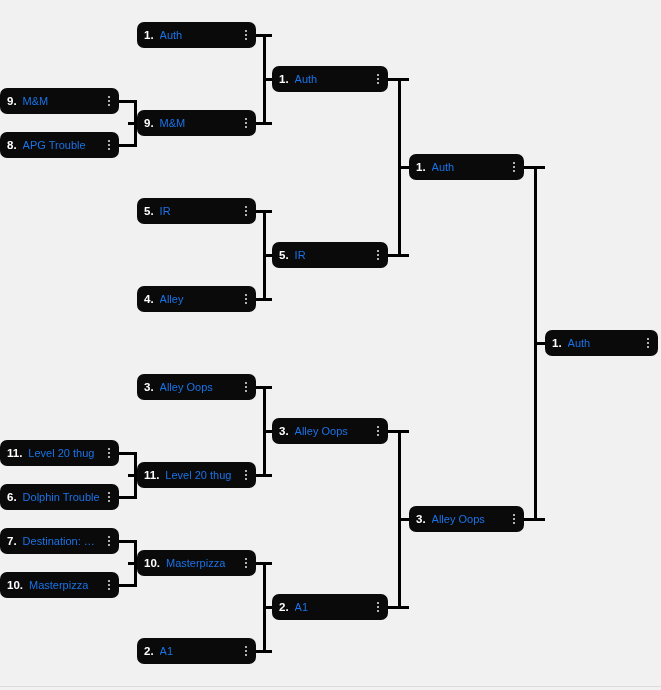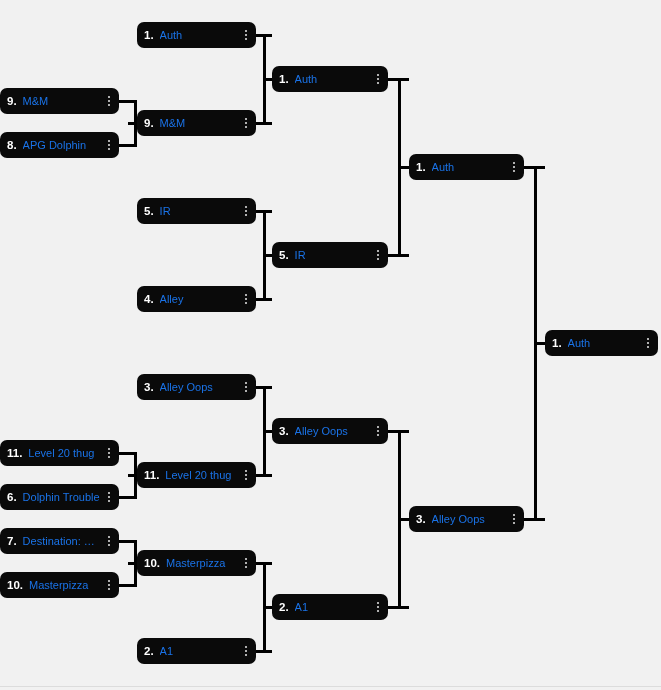--- a/index.html
+++ b/index.html
@@ -139,21 +139,21 @@
     <span class="seed">9.</span>
     <span class="tname">M&amp;M</span>
     <span class="kebab">
         <i></i>
         <i></i>
         <i></i>
       </span>
   </div>
   <div class="match r1" style="top:132px;">
     <span class="seed">8.</span>
-    <span class="tname">APG Dolphin</span>
+    <span class="tname">APG Trouble</span>
     <span class="kebab">
         <i></i>
         <i></i>
         <i></i>
       </span>
   </div>
   <div class="match r1" style="top:440px;">
     <span class="seed">11.</span>
     <span class="tname">Level 20 thug</span>
     <span class="kebab">

